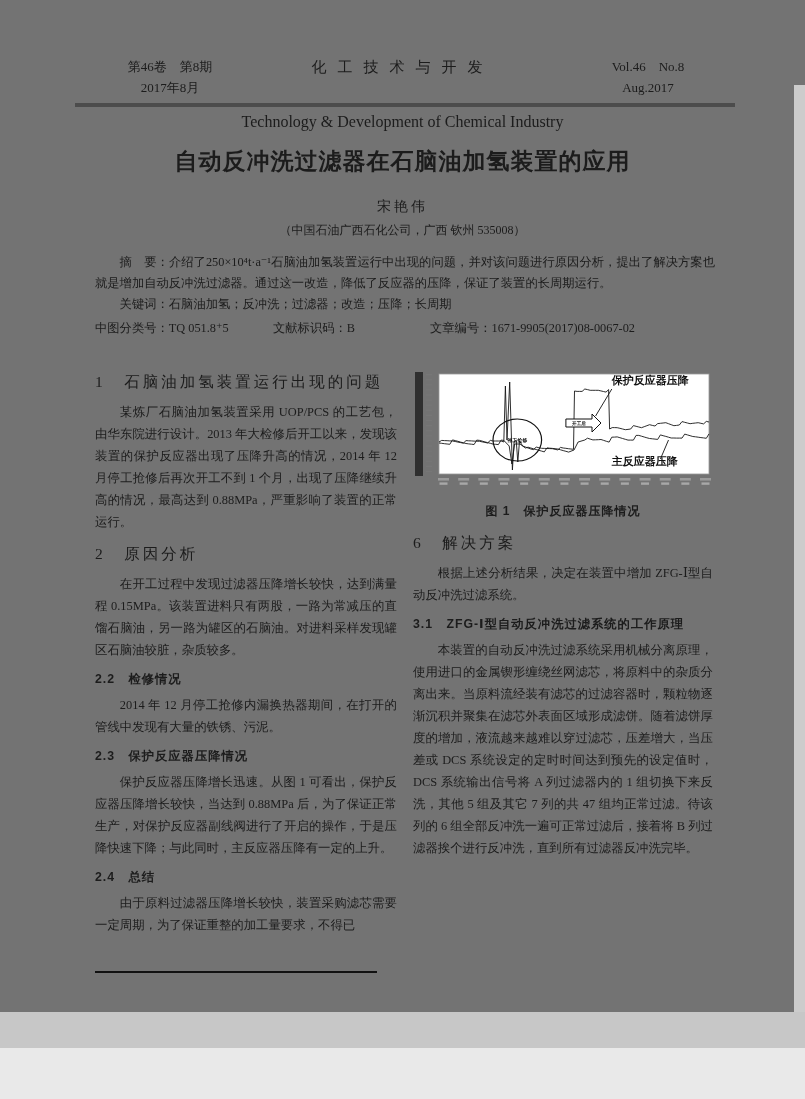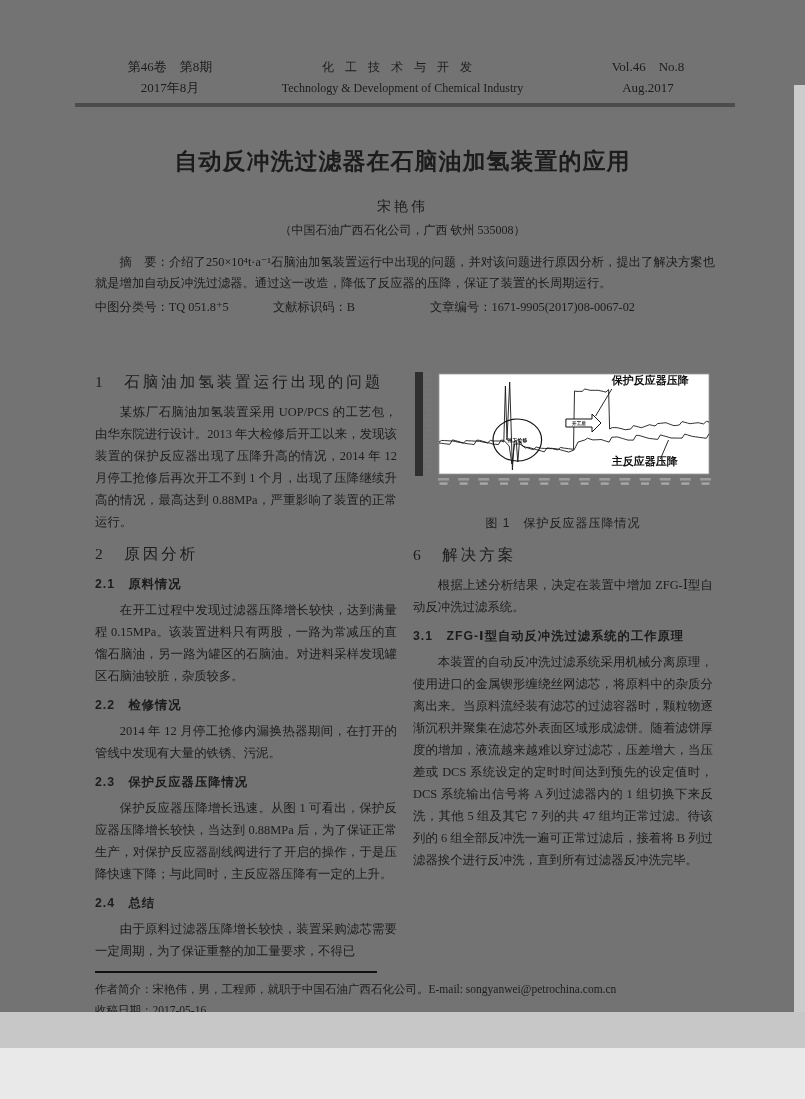--- a/index.html
+++ b/index.html
@@ -5,22 +5,22 @@
   html,body{margin:0;padding:0;background:#e9e9e9;}
   .page{position:relative;width:805px;height:1048px;margin:0 auto;background:#737373;
         font-family:"Liberation Serif","DejaVu Serif",serif;color:#1c1c1c;overflow:hidden;}
   
   .edge-right{position:absolute;right:0;top:85px;width:11px;height:1014px;background:#cccccc;}
   .edge-bottom{position:absolute;left:0;bottom:0;width:805px;height:36px;background:#c7c7c7;}
 
   
   .hdr-left{position:absolute;left:95px;top:56px;width:150px;text-align:center;font-size:13px;line-height:21px;}
   .hdr-center{position:absolute;left:0;top:56px;width:805px;text-align:center;}
-  .hdr-center .cn{font-size:12px;letter-spacing:11px;line-height:22px;}
-  .hdr-center .en{font-size:12px;line-height:20px;}
+  .hdr-center .cn{font-size:15px;letter-spacing:11px;line-height:22px;}
+  .hdr-center .en{font-size:16px;line-height:20px;margin-top:34px;}
   .hdr-right{position:absolute;right:92px;top:56px;width:130px;text-align:center;font-size:13px;line-height:21px;}
   .hdr-rule{position:absolute;left:75px;top:103px;width:660px;height:4px;background:#4c4c4c;}
 
   
   .title{position:absolute;left:0;top:146px;width:805px;text-align:center;font-size:23px;font-weight:700;letter-spacing:1px;}
   .author{position:absolute;left:0;top:198px;width:805px;text-align:center;font-size:14px;letter-spacing:3px;}
   .affil{position:absolute;left:0;top:222px;width:805px;text-align:center;font-size:12px;}
 
   
   .front{position:absolute;left:95px;top:252px;width:620px;font-size:12.3px;line-height:21px;text-align:justify;}
@@ -40,22 +40,22 @@
   .col p{margin:0;text-indent:2em;}
   .col p.noindent{text-indent:0;}
   h2.sec{font-size:15.5px;font-weight:normal;letter-spacing:3px;margin:9px 0 7px 0;line-height:24px;}
   h3.sub{font-family:"Liberation Sans","DejaVu Sans",sans-serif;font-size:12.3px;font-weight:bold;
          letter-spacing:1px;margin:8px 0 5px 0;line-height:20px;}
   h2.sec:first-child{margin-top:2px;}
 
   
   .figure{margin:2px 0 8px 0;}
   .figure svg{display:block;}
-  .fig-caption{font-family:"Liberation Sans","DejaVu Sans",sans-serif;font-size:12px;font-weight:normal;
-               text-align:center;margin-top:16px;letter-spacing:1px;}
+  .fig-caption{font-family:"Liberation Sans","DejaVu Sans",sans-serif;font-size:12px;font-weight:bold;
+               text-align:center;margin-top:4px;letter-spacing:1px;}
 
   
   .foot-rule{position:absolute;left:95px;top:971px;width:282px;height:2px;background:#111;}
   .foot{position:absolute;left:95px;top:979px;width:620px;font-size:11.5px;line-height:21px;}
   .foot p{margin:0;}
 </style>
 </head>
 <body>
 
 <div class="page">
@@ -73,32 +73,32 @@
     <div>Aug.2017</div>
   </div>
   <div class="hdr-rule"></div>
 
   <div class="title">自动反冲洗过滤器在石脑油加氢装置的应用</div>
   <div class="author">宋艳伟</div>
   <div class="affil">（中国石油广西石化公司，广西 钦州 535008）</div>
 
   <div class="front">
     <p class="indent"><span class="blabel">摘　要：</span><span>介绍了250×10⁴t·a⁻¹石脑油加氢装置运行中出现的问题，并对该问题进行原因分析，提出了解决方案也就是增加自动反冲洗过滤器。通过这一改造，降低了反应器的压降，保证了装置的长周期运行。</span></p>
+    <p class="indent"><span class="blabel">关键词：</span><span>石脑油加氢；反冲洗；过滤器；改造；压降；长周期</span></p>
     <div class="meta">
       <span class="seg clc"><span class="blabel">中图分类号：</span><span>TQ 051.8⁺5</span></span>
       <span class="seg doc"><span class="blabel">文献标识码：</span><span>B</span></span>
       <span class="seg art"><span class="blabel">文章编号：</span><span>1671-9905(2017)08-0067-02</span></span>
     </div>
   </div>
 
   <div class="col col-left">
     <h2 class="sec">1　石脑油加氢装置运行出现的问题</h2>
     <p>某炼厂石脑油加氢装置采用 UOP/PCS 的工艺包，由华东院进行设计。2013 年大检修后开工以来，发现该装置的保护反应器出现了压降升高的情况，2014 年 12 月停工抢修后再次开工不到 1 个月，出现了压降继续升高的情况，最高达到 0.88MPa，严重影响了装置的正常运行。</p>
     <h2 class="sec">2　原因分析</h2>
-    <h3 class="sub">2.1　原料情况</h3>
     <p>在开工过程中发现过滤器压降增长较快，达到满量程 0.15MPa。该装置进料只有两股，一路为常减压的直馏石脑油，另一路为罐区的石脑油。对进料采样发现罐区石脑油较脏，杂质较多。</p>
     <h3 class="sub">2.2　检修情况</h3>
     <p>2014 年 12 月停工抢修内漏换热器期间，在打开的管线中发现有大量的铁锈、污泥。</p>
     <h3 class="sub">2.3　保护反应器压降情况</h3>
     <p>保护反应器压降增长迅速。从图 1 可看出，保护反应器压降增长较快，当达到 0.88MPa 后，为了保证正常生产，对保护反应器副线阀进行了开启的操作，于是压降快速下降；与此同时，主反应器压降有一定的上升。</p>
     <h3 class="sub">2.4　总结</h3>
     <p>由于原料过滤器压降增长较快，装置采购滤芯需要一定周期，为了保证重整的加工量要求，不得已</p>
   </div>
 
   <div class="col col-right">
@@ -167,20 +167,16 @@
         </svg>
       <div class="fig-caption">图 1　保护反应器压降情况</div>
     </div>
     <h2 class="sec">6　解决方案</h2>
     <p>根据上述分析结果，决定在装置中增加 ZFG-Ⅰ型自动反冲洗过滤系统。</p>
     <h3 class="sub">3.1　ZFG-Ⅰ型自动反冲洗过滤系统的工作原理</h3>
     <p>本装置的自动反冲洗过滤系统采用机械分离原理，使用进口的金属锲形缠绕丝网滤芯，将原料中的杂质分离出来。当原料流经装有滤芯的过滤容器时，颗粒物逐渐沉积并聚集在滤芯外表面区域形成滤饼。随着滤饼厚度的增加，液流越来越难以穿过滤芯，压差增大，当压差或 DCS 系统设定的定时时间达到预先的设定值时，DCS 系统输出信号将 A 列过滤器内的 1 组切换下来反洗，其他 5 组及其它 7 列的共 47 组均正常过滤。待该列的 6 组全部反冲洗一遍可正常过滤后，接着将 B 列过滤器挨个进行反冲洗，直到所有过滤器反冲洗完毕。</p>
   </div>
 
   <div class="foot-rule"></div>
-  <div class="foot">
-    <p><span class="blabel">作者简介：</span><span>宋艳伟，男，工程师，就职于中国石油广西石化公司。E-mail: songyanwei@petrochina.com.cn</span></p>
-    <p><span class="blabel">收稿日期：</span><span>2017-05-16</span></p>
-  </div>
 
   <div class="edge-right"></div>
   <div class="edge-bottom"></div>
 </div>
 
 </body></html>

